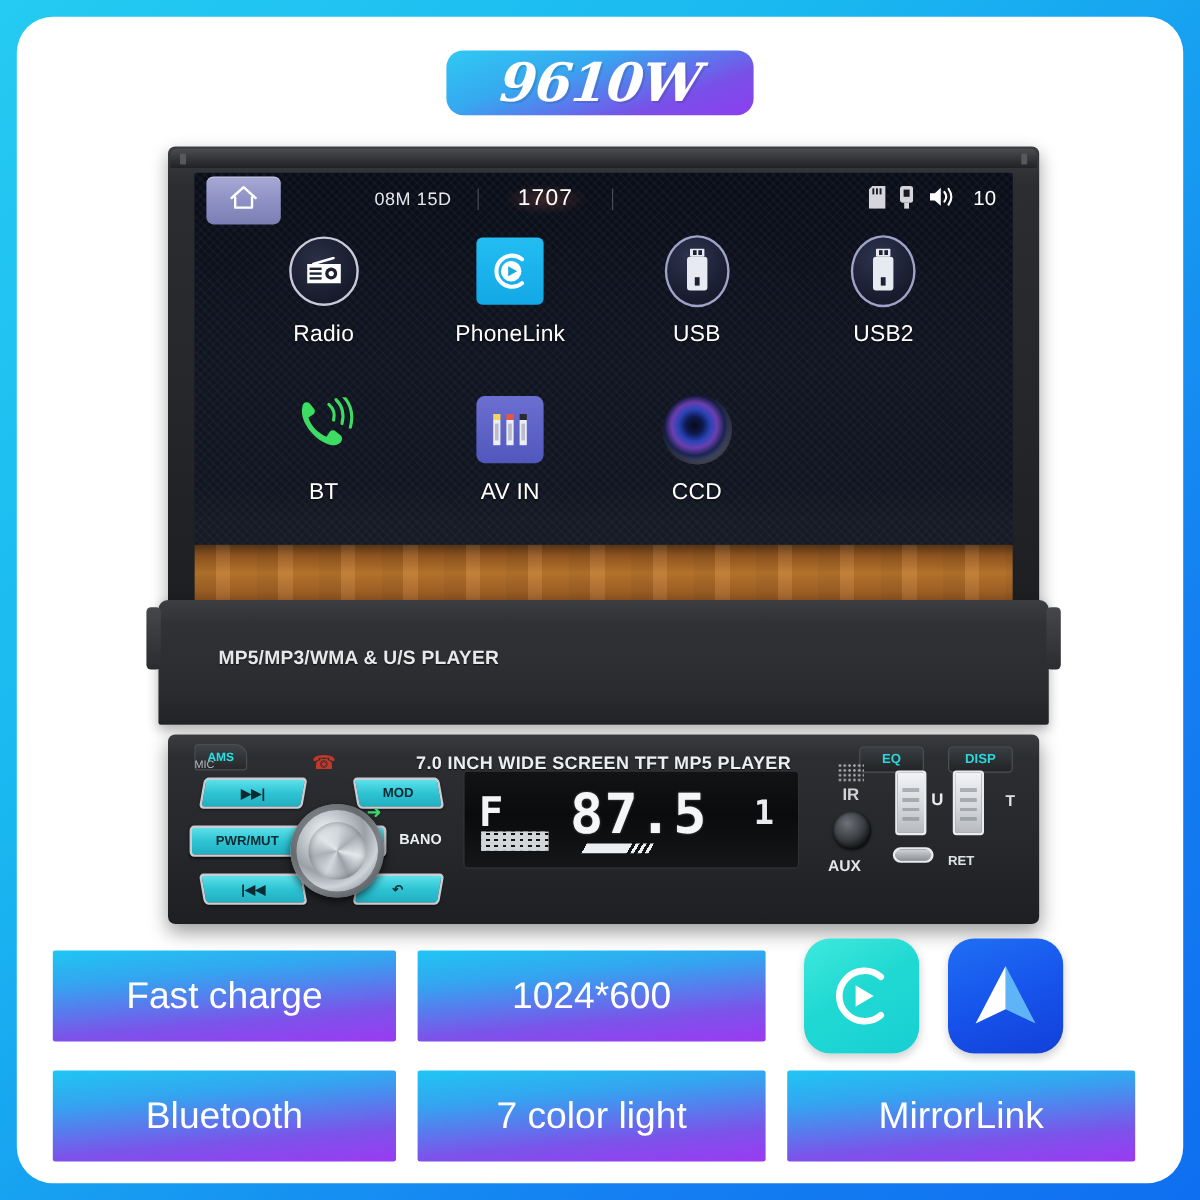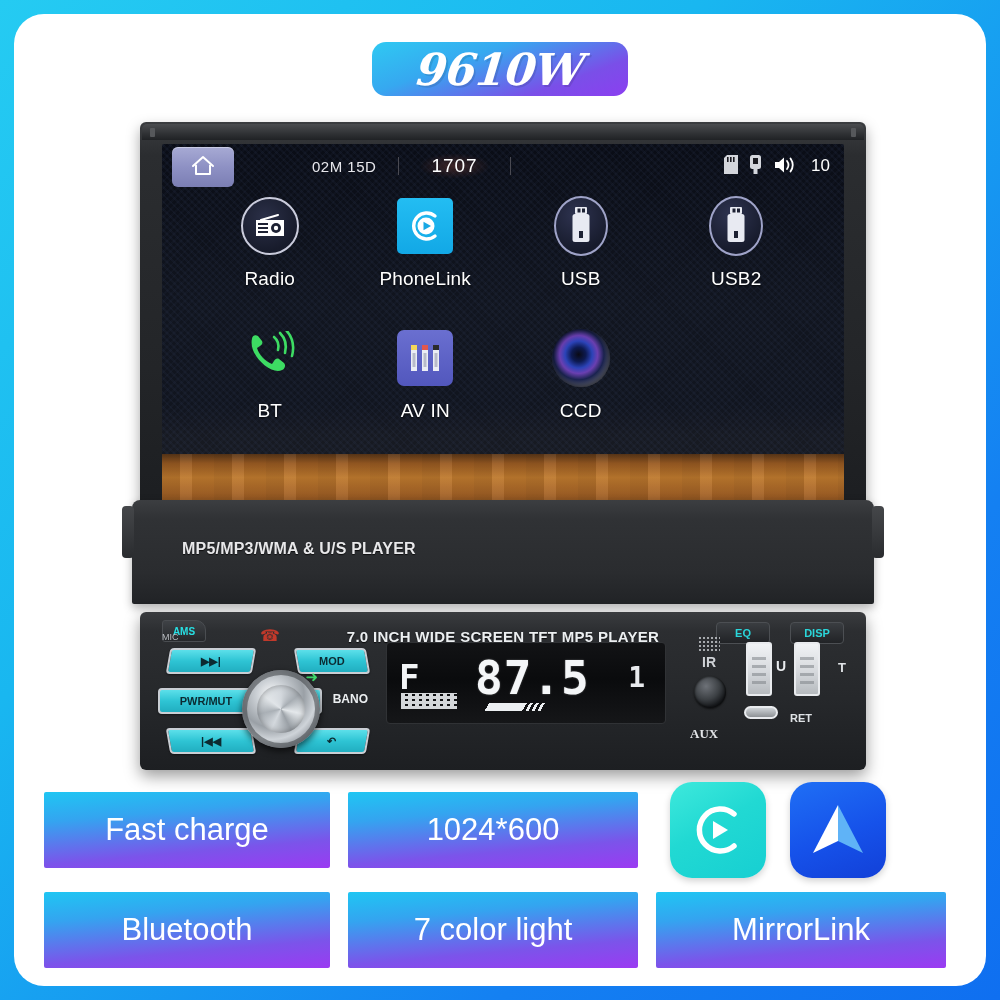--- a/index.html
+++ b/index.html
@@ -295,21 +295,21 @@
     background-image: radial-gradient(#cfd2d6 1px, transparent 1.2px);
     background-size: 4px 4px;
     opacity: .75;
   }
   .ir-glyph { position: absolute; left: 30px; top: 20px; color: #cfd2d6; font-size: 14px; font-weight: bold; }
   .aux-jack {
     position: absolute; left: 22px; top: 42px; width: 32px; height: 32px; border-radius: 50%;
     background: radial-gradient(circle at 38% 32%, #6e7278 0%, #3c4044 45%, #17191c 70%, #0a0b0d 100%);
     box-shadow: inset 0 0 3px #000, 0 1px 2px rgba(0,0,0,.6);
   }
-  .aux-label { position: absolute; left: 18px; top: 92px; color: #e3e5e8; font-size: 13px; font-weight: bold; font-family: Liberation Serif, serif; }
+  .aux-label { position: absolute; left: 18px; top: 80px; color: #e3e5e8; font-size: 13px; font-weight: bold; }
   .usb-port {
     position: absolute; top: 8px; width: 26px; height: 54px;
     background: linear-gradient(180deg, #f1f3f5 0%, #d6d9dd 55%, #b6babe 100%);
     border: 2px solid #e9ebee; border-radius: 3px;
   }
   .usb-port::after {
     content: ""; position: absolute; left: 4px; top: 8px; right: 4px; height: 32px;
     background: repeating-linear-gradient(0deg, #7e8388 0 3px, transparent 3px 8px);
     opacity: .55;
   }
@@ -369,21 +369,21 @@
 
         <div class="statusbar">
           <div class="home-btn">
             <span>
               <svg width="26" height="24" viewBox="0 0 26 24" fill="none" stroke="#ffffff" stroke-width="2">
                 <path d="M3 12 L13 3 L23 12" stroke-linecap="round" stroke-linejoin="round"></path>
                 <path d="M6 11.5 V20 H20 V11.5" stroke-linecap="round" stroke-linejoin="round"></path>
               </svg>
             </span>
           </div>
-          <span class="sb-date">02M 15D</span>
+          <span class="sb-date">08M 15D</span>
           <span class="sb-sep"></span>
           <span class="sb-time">1707</span>
           <span class="sb-sep"></span>
           <span class="sb-right">
             <span>
               <svg width="14" height="19" viewBox="0 0 14 19" fill="#d4d6dc">
                 <path d="M3 0 H14 V19 H0 V3 Z"></path>
                 <rect x="3" y="2" width="1.6" height="5" fill="#1a1a20"></rect>
                 <rect x="6" y="2" width="1.6" height="5" fill="#1a1a20"></rect>
                 <rect x="9" y="2" width="1.6" height="5" fill="#1a1a20"></rect>

